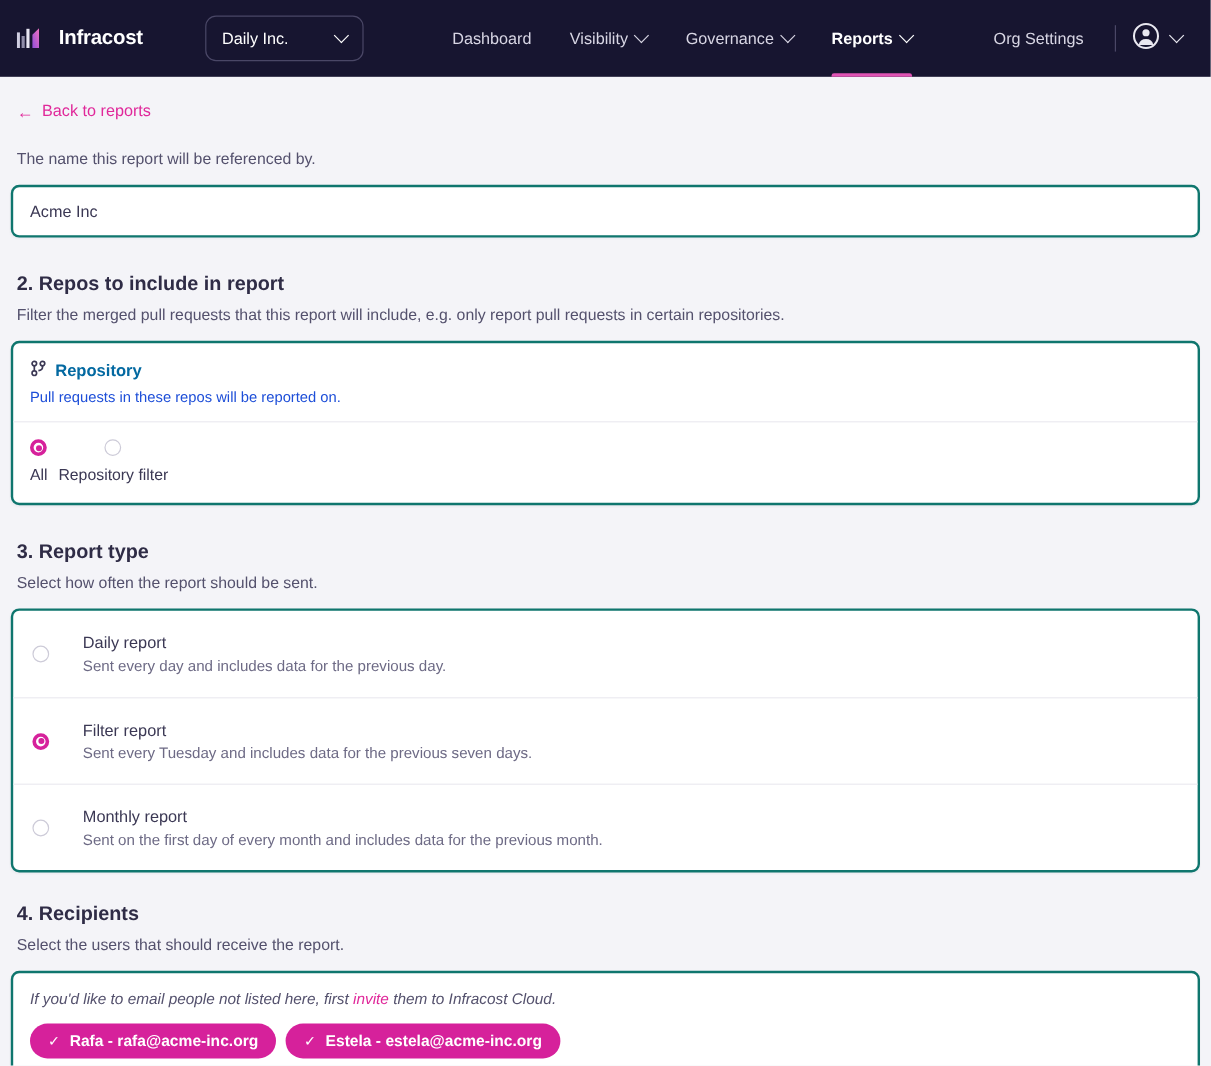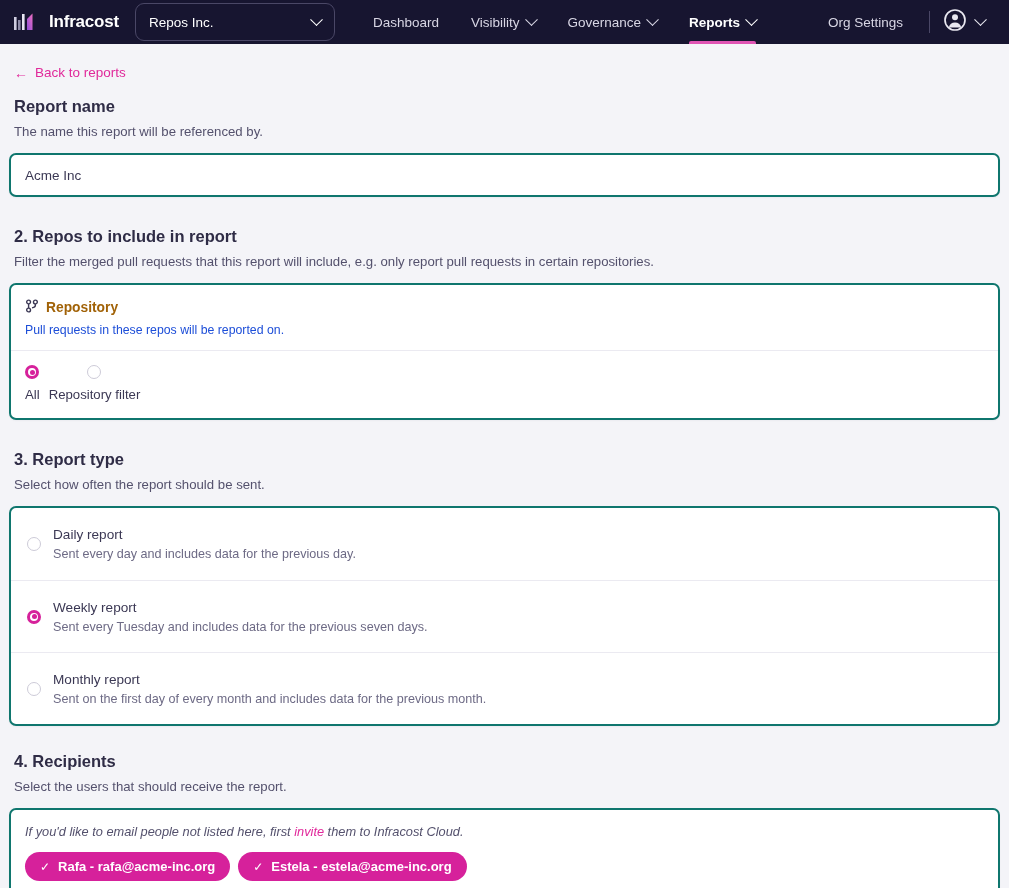--- a/index.html
+++ b/index.html
@@ -12,26 +12,27 @@
 
   body {
     font-family: "Liberation Sans", sans-serif;
     background: #f4f4f8;
     color: #2f2c46;
     -webkit-font-smoothing: antialiased;
   }
 
   
   .navbar {
-    height: 44px;
+    height: 64px;
     background: #171530;
     display: flex;
     align-items: center;
     padding: 0 14px 0 14px;
     position: relative;
+    gap: 36px;
   }
 
   .brand {
     display: flex;
     align-items: center;
     gap: 7px;
     margin-right: 16px;
   }
   .brand-mark {
     width: 28px;
@@ -165,21 +166,21 @@
   .gap-md { height: 26px; }
 
   
   .repo-head { padding: 14px 14px 0 14px; }
   .repo-title {
     display: flex;
     align-items: center;
     gap: 7px;
     font-size: 13.8px;
     font-weight: bold;
-    color: #a16207;
+    color: #0369a1;
   }
   .repo-sub {
     font-size: 12.3px;
     color: #1d4ed8;
     margin-top: 7px;
   }
   .repo-divider {
     height: 1px;
     background: #ebeaf1;
     margin: 13px 0 0 0;
@@ -218,21 +219,21 @@
     position: absolute;
     inset: 1.5px;
     border-radius: 50%;
     background: #d6219b;
   }
 
   
   .type-row {
     display: flex;
     align-items: center;
-    gap: 12px;
+    gap: 28px;
     padding: 17px 14px 17px 16px;
     min-height: 72px;
   }
   .type-row + .type-row { border-top: 1px solid #ebeaf1; }
   .type-label {
     font-size: 13.6px;
     color: #3b3854;
   }
   .type-desc {
     font-size: 12.6px;
@@ -285,21 +286,21 @@
         <rect x="0" y="6" width="2.6" height="13" fill="#cfcde0"></rect>
         <rect x="4" y="9" width="2.6" height="10" fill="#8f8ca8"></rect>
         <rect x="8" y="3" width="2.6" height="16" fill="#e8e6f2"></rect>
         <path d="M13 19 L13 8 L18.5 2.5 L18.5 19 Z" fill="url(#lg)"></path>
       </svg>
     </span>
     <span class="brand-name">Infracost</span>
   </div>
 
   <div class="org-select">
-    <span>Repos Inc.</span>
+    <span>Daily Inc.</span>
     <span class="chev"></span>
   </div>
 
   <div class="nav-links">
     <div class="nav-item">
       <span>Dashboard</span>
     </div>
     <div class="nav-item">
       <span>Visibility</span>
       <span class="chev"></span>
@@ -333,21 +334,20 @@
 </div>
 
 <div class="page">
 
   <div class="back-link">
     <span class="back-arrow">←</span>
     <span>Back to reports</span>
   </div>
 
   <div>
-    <div class="section-title">Report name</div>
     <div class="section-desc">The name this report will be referenced by.</div>
     <div class="card">
       <div class="name-input" placeholder="Report name">Acme Inc</div>
     </div>
   </div>
 
   <div class="gap-lg"></div>
 
   <div>
     <div class="section-title">2. Repos to include in report</div>
@@ -395,21 +395,21 @@
         <span class="radio"></span>
         <div>
           <div class="type-label">Daily report</div>
           <div class="type-desc">Sent every day and includes data for the previous day.</div>
         </div>
       </div>
 
       <div class="type-row">
         <span class="radio checked"></span>
         <div>
-          <div class="type-label">Weekly report</div>
+          <div class="type-label">Filter report</div>
           <div class="type-desc">Sent every Tuesday and includes data for the previous seven days.</div>
         </div>
       </div>
 
       <div class="type-row">
         <span class="radio"></span>
         <div>
           <div class="type-label">Monthly report</div>
           <div class="type-desc">Sent on the first day of every month and includes data for the previous month.</div>
         </div>

